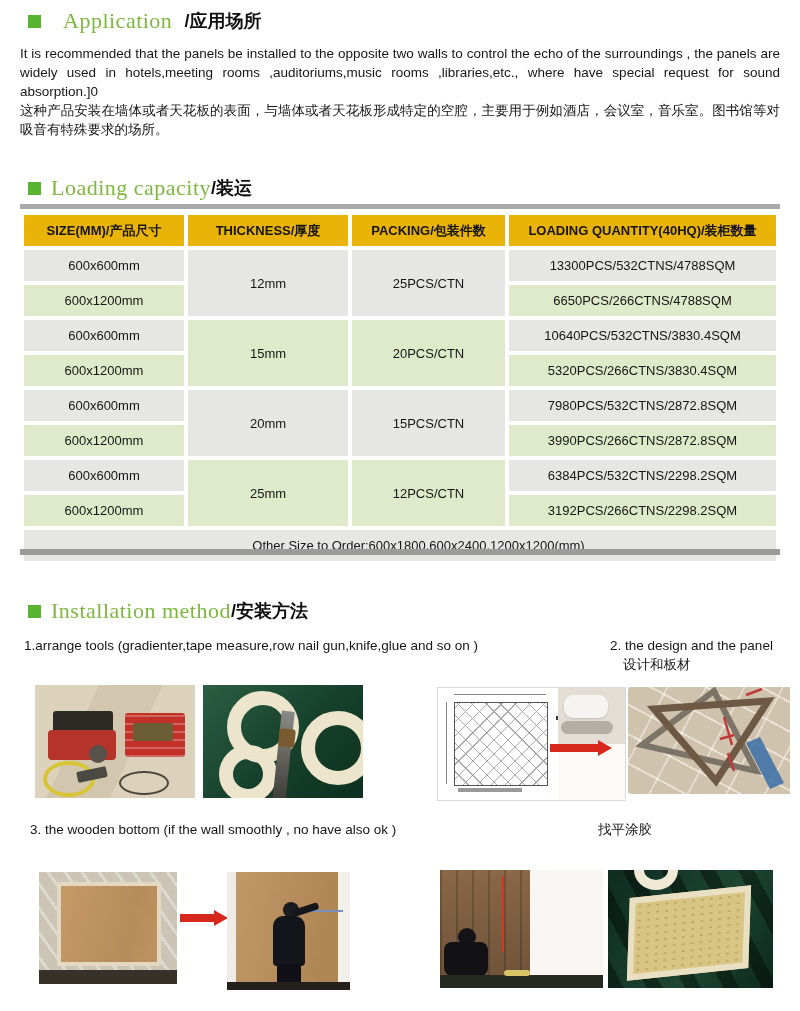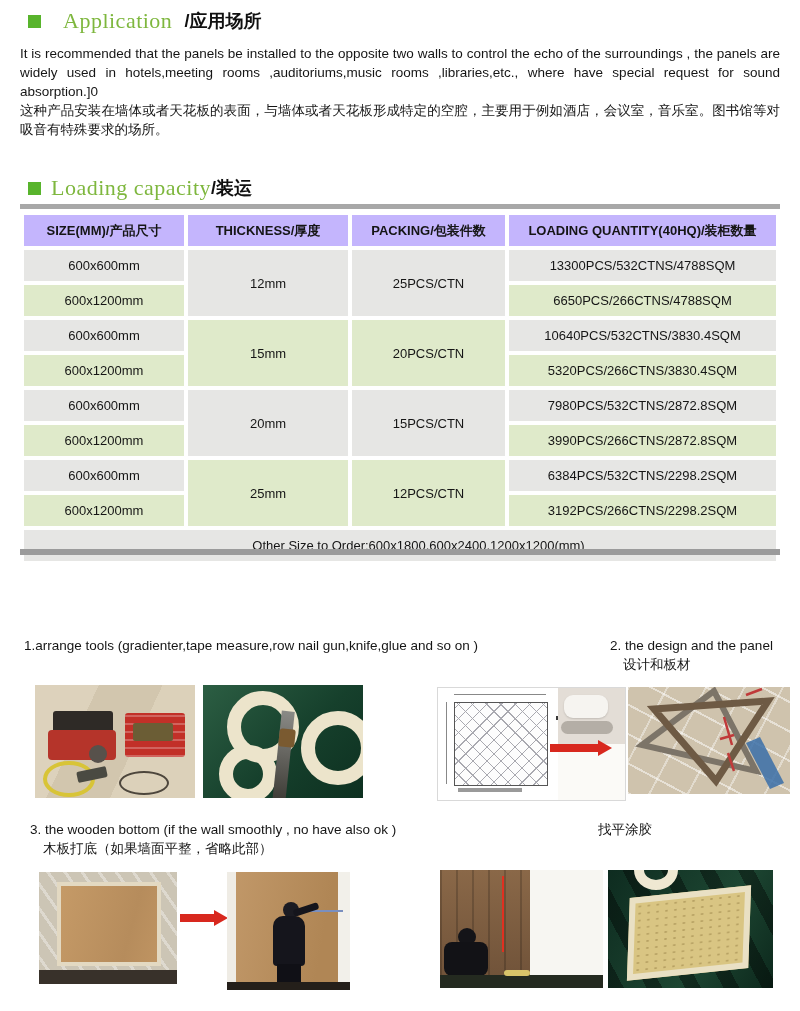--- a/index.html
+++ b/index.html
@@ -18,21 +18,21 @@
   .p-en{text-align:justify;}
   .p-zh{text-align:justify;}
 
   
   .bar{position:absolute;left:20px;width:760px;height:5px;background:#a8a8a8;}
 
   
   table.cap{position:absolute;left:20px;top:211px;border-collapse:separate;border-spacing:4px;
             table-layout:fixed;width:760px;}
   table.cap td{text-align:center;font-size:13px;height:29px;overflow:hidden;}
-  td.h{background:#c4b5fd;font-weight:700;height:31px;}
+  td.h{background:#eab308;font-weight:700;height:31px;}
   td.g{background:#e6e6e4;}
   td.n{background:#dfeaca;}
   td.foot{background:#e6e6e4;text-align:left;padding-left:38px;height:31px;font-size:13.5px;}
 
   
   .step{position:absolute;font-size:13.5px;line-height:19px;white-space:nowrap;}
   .step .zh{padding-left:13px;}
 
   
   .ph{position:absolute;overflow:hidden;}
@@ -205,20 +205,25 @@
     </tr>
 
     <tr>
       <td class="foot" colspan="4">Other Size to Order:600x1800,600x2400,1200x1200(mm)</td>
     </tr>
   </tbody>
     </table>
 
   <div class="bar" style="top:549px;height:6px;background:#9b9b9b;"></div>
 
+  <div class="sec-head" style="top:598px;">
+    <span class="sq"></span>
+    <span class="t-en">Installation method</span>
+    <span class="t-zh">/安装方法</span>
+  </div>
 
   <div class="step" style="left:24px;top:636px;">
     <div class="en">1.arrange tools (gradienter,tape measure,row nail gun,knife,glue and so on )</div>
   </div>
   <div class="step" style="left:610px;top:636px;">
     <div class="en">2. the design and the panel</div>
     <div class="zh">设计和板材</div>
   </div>
 
   <div class="ph phA" style="left:35px;top:685px;width:160px;height:113px;">
@@ -262,21 +267,20 @@
       <polygon points="14,58 86,4 128,84" fill="none" stroke="#7c7468" stroke-width="6"></polygon>
       <polygon points="26,22 140,14 88,94" fill="none" stroke="#6e5a44" stroke-width="7"></polygon>
       <polygon points="118,56 132,50 156,96 142,102" fill="#3a6ea8" opacity="0.85"></polygon>
       <path d="M96 30 l8 28 M92 52 l14 -4 M100 66 l6 18" stroke="#c03a3a" stroke-width="2.5" fill="none"></path>
       <path d="M118 8 l16 -6" stroke="#c03a3a" stroke-width="2.5" fill="none"></path>
     </svg>
   </div>
 
   <div class="step" style="left:30px;top:820px;">
     <div class="en">3. the wooden bottom (if the wall smoothly , no have also ok )</div>
-    <div class="zh">木板打底（如果墙面平整，省略此部）</div>
   </div>
   <div class="step" style="left:585px;top:820px;">
     <div class="zh">找平涂胶</div>
   </div>
 
   <div class="ph phE" style="left:39px;top:872px;width:138px;height:112px;">
     <div class="ply"></div>
     <div class="floor"></div>
   </div>
 

